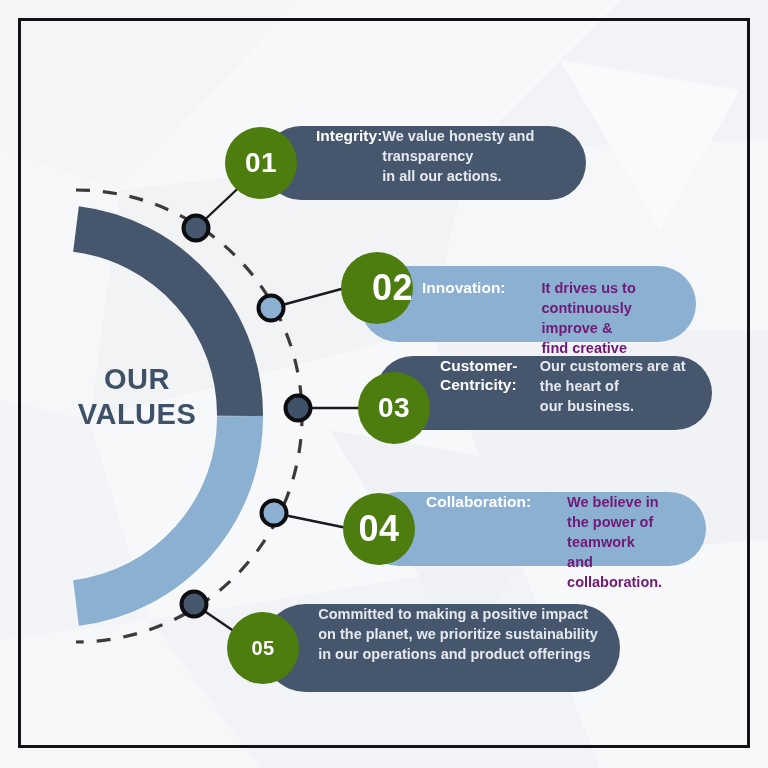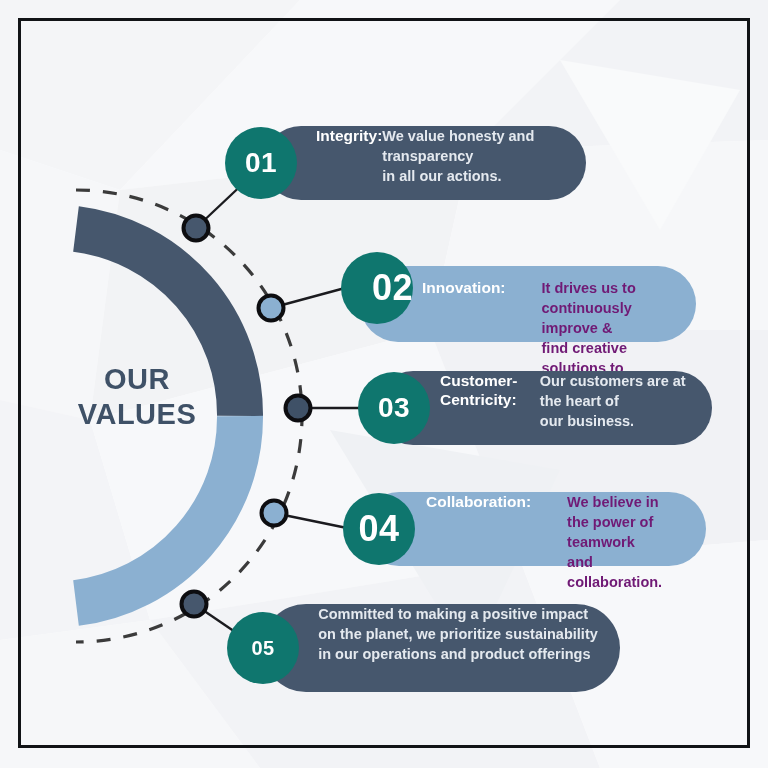--- a/index.html
+++ b/index.html
@@ -77,21 +77,21 @@
     font-weight: bold;
     white-space: pre-line;
   }
   .pill.dark { background: #46576d; }
   .pill.light { background: #8bb0d1; }
   .pill.light .pill-desc { color: #701a75; margin-left: 36px; }
 
   .numcircle {
     position: absolute;
     border-radius: 50%;
-    background: #0f766e;
+    background: #4d7c0f;
     color: #ffffff;
     display: flex;
     align-items: center;
     justify-content: center;
     font-weight: bold;
     letter-spacing: 0.5px;
   }
 </style>
 </head>
 <body>
@@ -157,21 +157,21 @@
       <div class="pill-title">Innovation:</div>
       <div class="pill-desc">It drives us to continuously improve &amp;
 find creative solutions to challenges.</div>
     </div>
     <div class="numcircle" style="left:341px; top:252px; width:72px; height:72px; font-size:36px;justify-content:flex-end;">
       <span>02</span>
     </div>
   </div>
 
   <div class="item">
-    <div class="pill dark" style="left:376px; top:371px; width:336px; height:74px; padding:0 24px 7px 64px;">
+    <div class="pill dark" style="left:376px; top:356px; width:336px; height:74px; padding:0 24px 7px 64px;">
       <div class="pill-title">Customer-Centricity:</div>
       <div class="pill-desc">Our customers are at the heart of
 our business.</div>
     </div>
     <div class="numcircle" style="left:358px; top:372px; width:72px; height:72px; font-size:28px;">
       <span>03</span>
     </div>
   </div>
 
   <div class="item">

